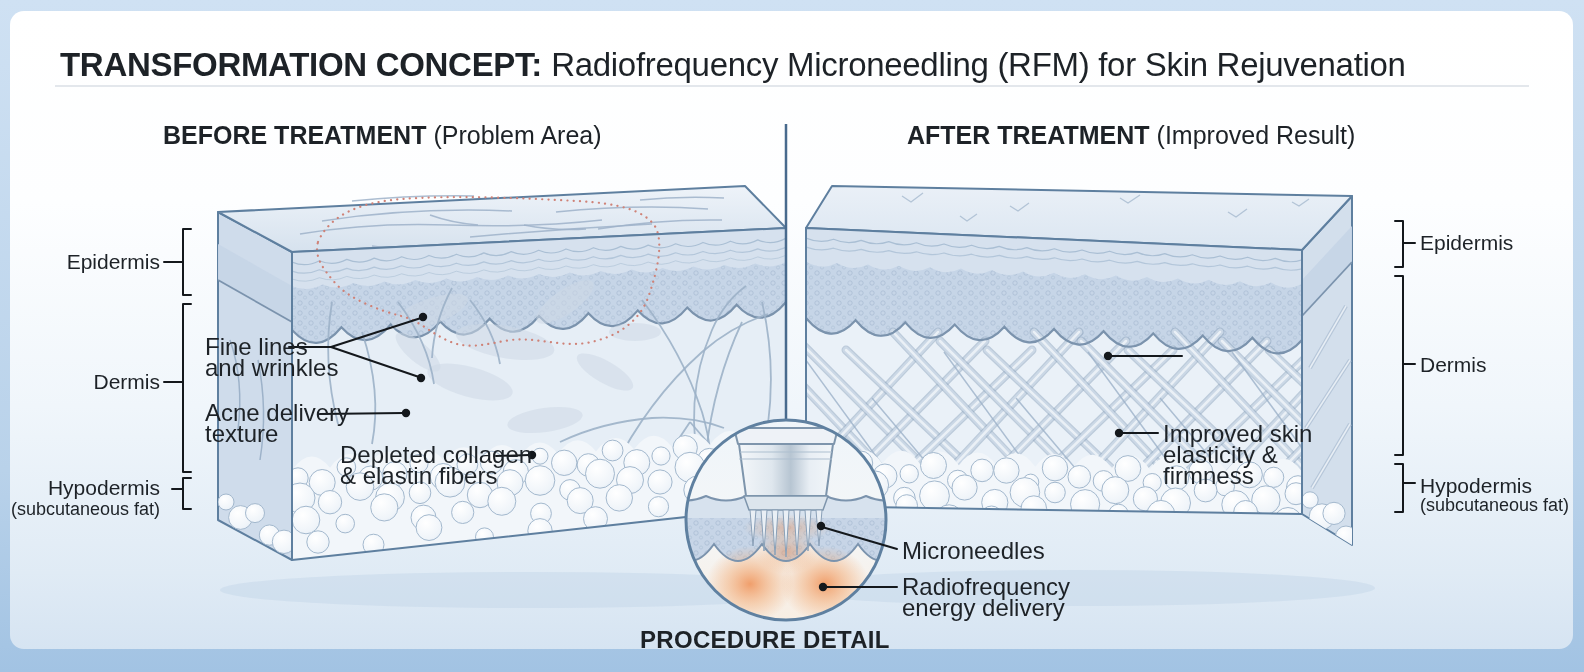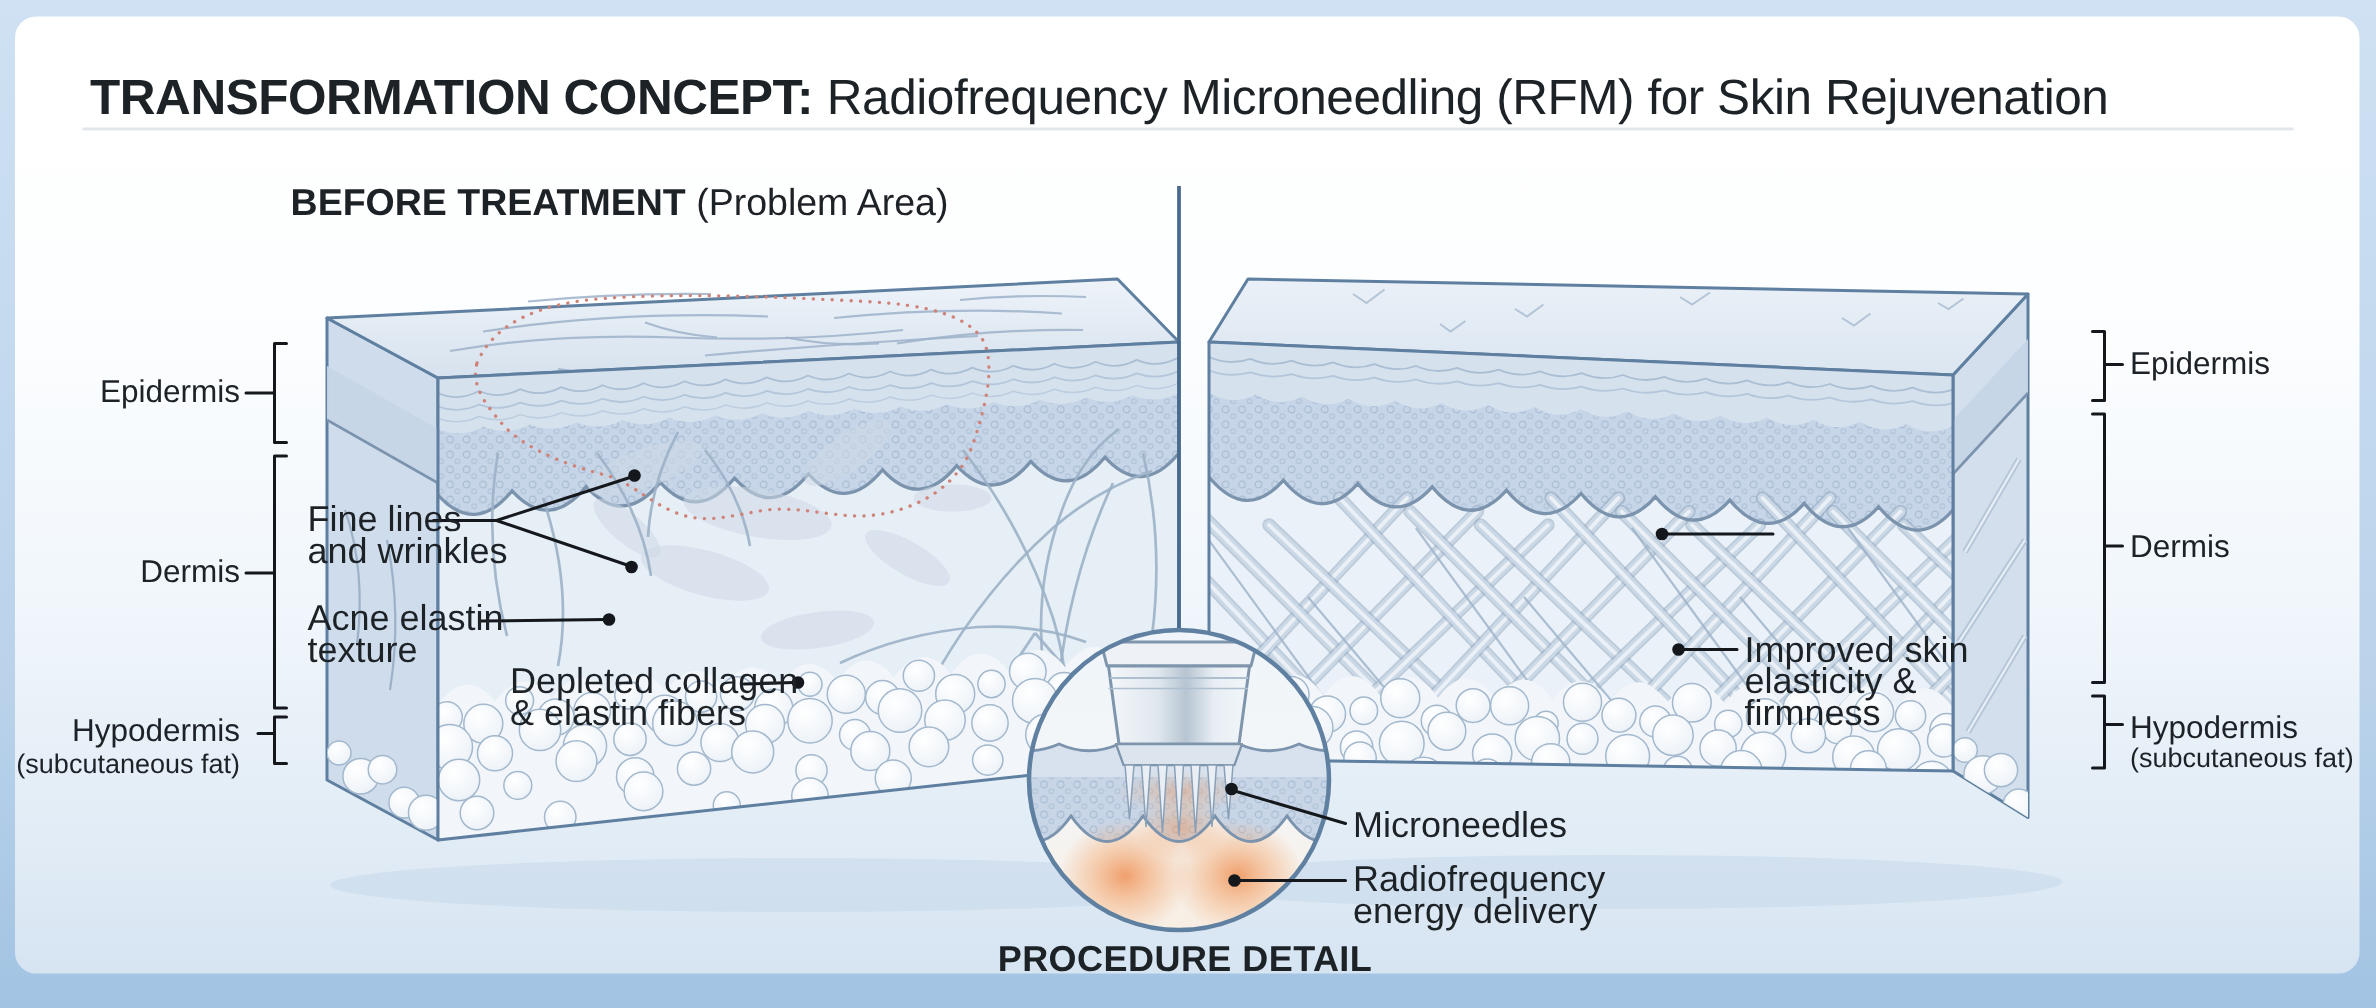--- a/index.html
+++ b/index.html
@@ -12,21 +12,21 @@
   .t{position:absolute;white-space:nowrap}
   .title{left:60px;top:46px;font-size:33px;letter-spacing:-.3px}
   .b{font-weight:700}
   .gap{margin-left:.28em}
   .hr{position:absolute;left:55px;top:85px;width:1474px;height:2px;background:#e3e7ec}
   .hdr{font-size:25px}
   .lab{font-size:24px;line-height:21px}
   .layer{font-size:21px;line-height:23px}
   .sub{font-size:18px;line-height:17px}
   .cap{font-size:24px;font-weight:700;letter-spacing:.3px}
-  .ctr{text-align:center}
+  .ctr{}
   .rt{text-align:right}
 </style>
 </head>
 <body>
 
 <div class="stage">
   <div class="panel"></div>
 
   <svg id="art" viewBox="0 0 1584 672">
     <defs>
@@ -425,37 +425,40 @@
     </svg>
 
   <div class="t title">
     <span class="b">TRANSFORMATION CONCEPT:</span><span class="gap">Radiofrequency Microneedling (RFM) for Skin Rejuvenation</span>
   </div>
   <div class="hr"></div>
 
   <div class="t hdr ctr" style="left:163px;top:121px;width:500px">
     <span class="b">BEFORE TREATMENT</span><span class="gap">(Problem Area)</span>
   </div>
+  <div class="t hdr ctr" style="left:907px;top:121px;width:500px">
+    <span class="b">AFTER TREATMENT</span><span class="gap">(Improved Result)</span>
+  </div>
 
   <div class="t layer rt" style="left:0;top:250px;width:160px">Epidermis</div>
   <div class="t layer rt" style="left:0;top:370px;width:160px">Dermis</div>
   <div class="t layer rt" style="left:0;top:476px;width:160px">Hypodermis</div>
   <div class="t sub rt" style="left:0;top:501px;width:160px">(subcutaneous fat)</div>
 
   <div class="t layer" style="left:1420px;top:231px">Epidermis</div>
   <div class="t layer" style="left:1420px;top:353px">Dermis</div>
   <div class="t layer" style="left:1420px;top:474px">Hypodermis</div>
   <div class="t sub" style="left:1420px;top:497px">(subcutaneous fat)</div>
 
   <div class="t lab" style="left:205px;top:336px">
     <div>Fine lines</div>
     <div>and wrinkles</div>
   </div>
   <div class="t lab" style="left:205px;top:402px">
-    <div>Acne elastin</div>
+    <div>Acne delivery</div>
     <div>texture</div>
   </div>
   <div class="t lab" style="left:340px;top:444px">
     <div>Depleted collagen</div>
     <div>&amp; elastin fibers</div>
   </div>
 
   <div class="t lab" style="left:1163px;top:423px">
     <div>Improved skin</div>
     <div>elasticity &amp;</div>

